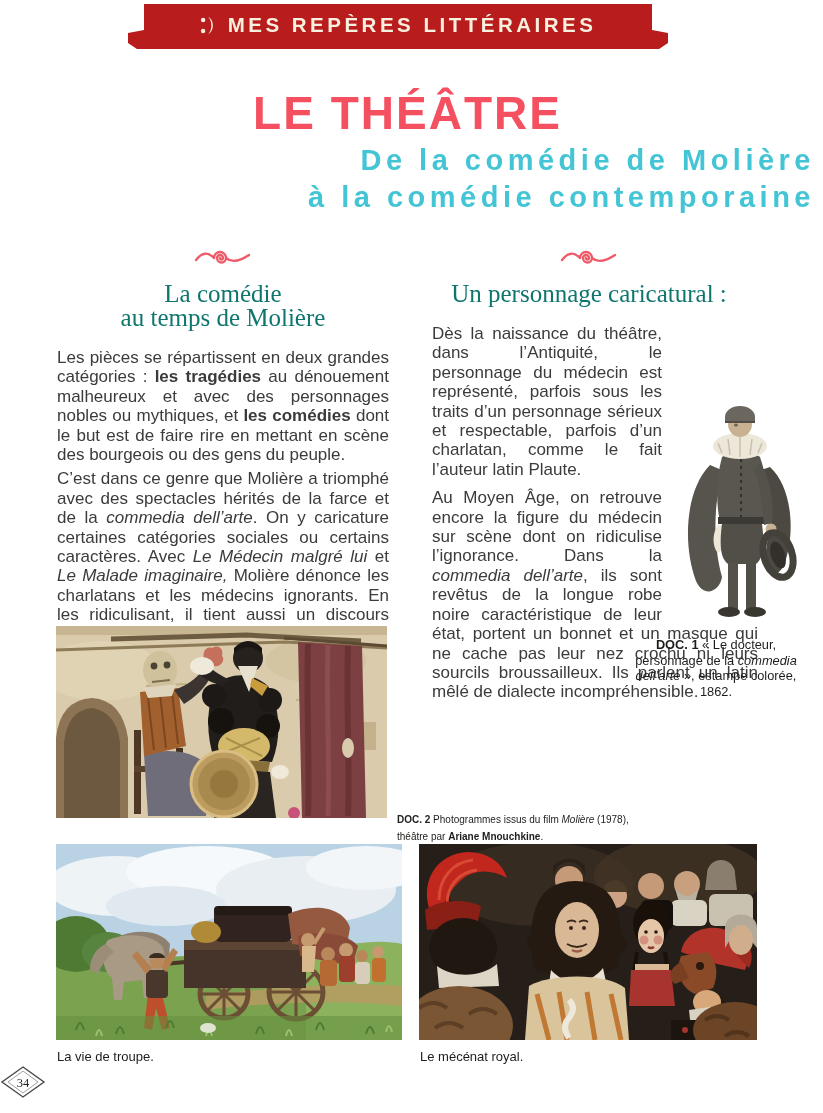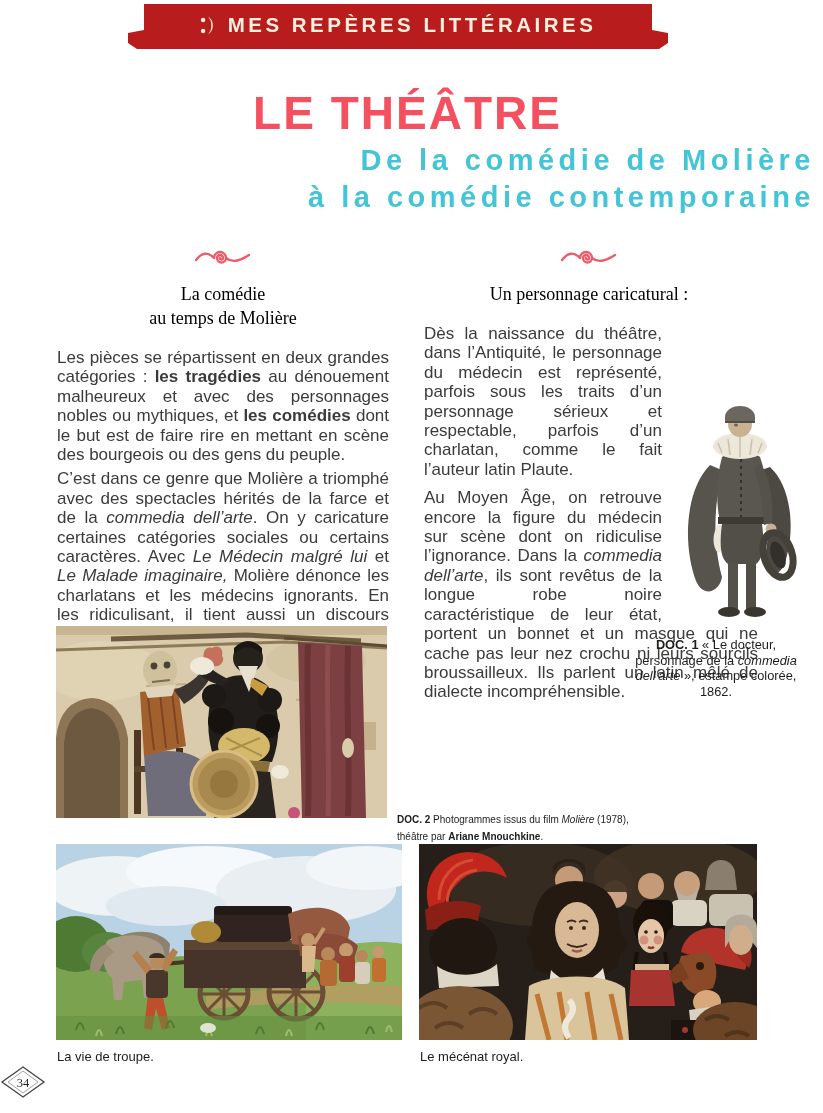--- a/index.html
+++ b/index.html
@@ -31,29 +31,29 @@
     left:0;top:142px;width:815px;text-align:right;
     color:#44c5d6;font-size:29px;font-weight:bold;letter-spacing:4.5px;line-height:37px;
   }
 
   
   .col{top:246px;}
   .col-left{left:57px;width:332px;}
   .col-right{left:420px;width:338px;}
   .ornament{display:block;margin:0 auto 12px auto;}
   .col-heading{
-    font-family:"Liberation Serif",serif;font-size:18px;line-height:24px;
-    color:#000000;text-align:center;margin-bottom:18px;font-weight:500;
+    font-family:"Liberation Serif",serif;font-size:25px;line-height:24px;
+    color:#0f766e;text-align:center;margin-bottom:18px;font-weight:500;
   }
   .body-text{
     font-size:17px;line-height:19.4px;color:#3b3b3b;text-align:justify;
     hyphens:auto;-webkit-hyphens:auto;
   }
   .body-text p{margin:0 0 5px 0;}
-  .col-right .body-text p{margin:0 0 9px 4px;}
+  .col-right .body-text p{margin:0 0 9px 12px;}
   .doc-float{float:right;width:86px;height:228px;margin:57px 0 6px 10px;}
 
   
   .photo{display:block;}
   .photo1{left:56px;top:626px;width:331px;height:192px;}
   .doctor-img{left:676px;top:401px;width:130px;height:228px;}
   .photo3{left:56px;top:844px;width:346px;height:196px;}
   .photo4{left:419px;top:844px;width:338px;height:196px;}
 
   

